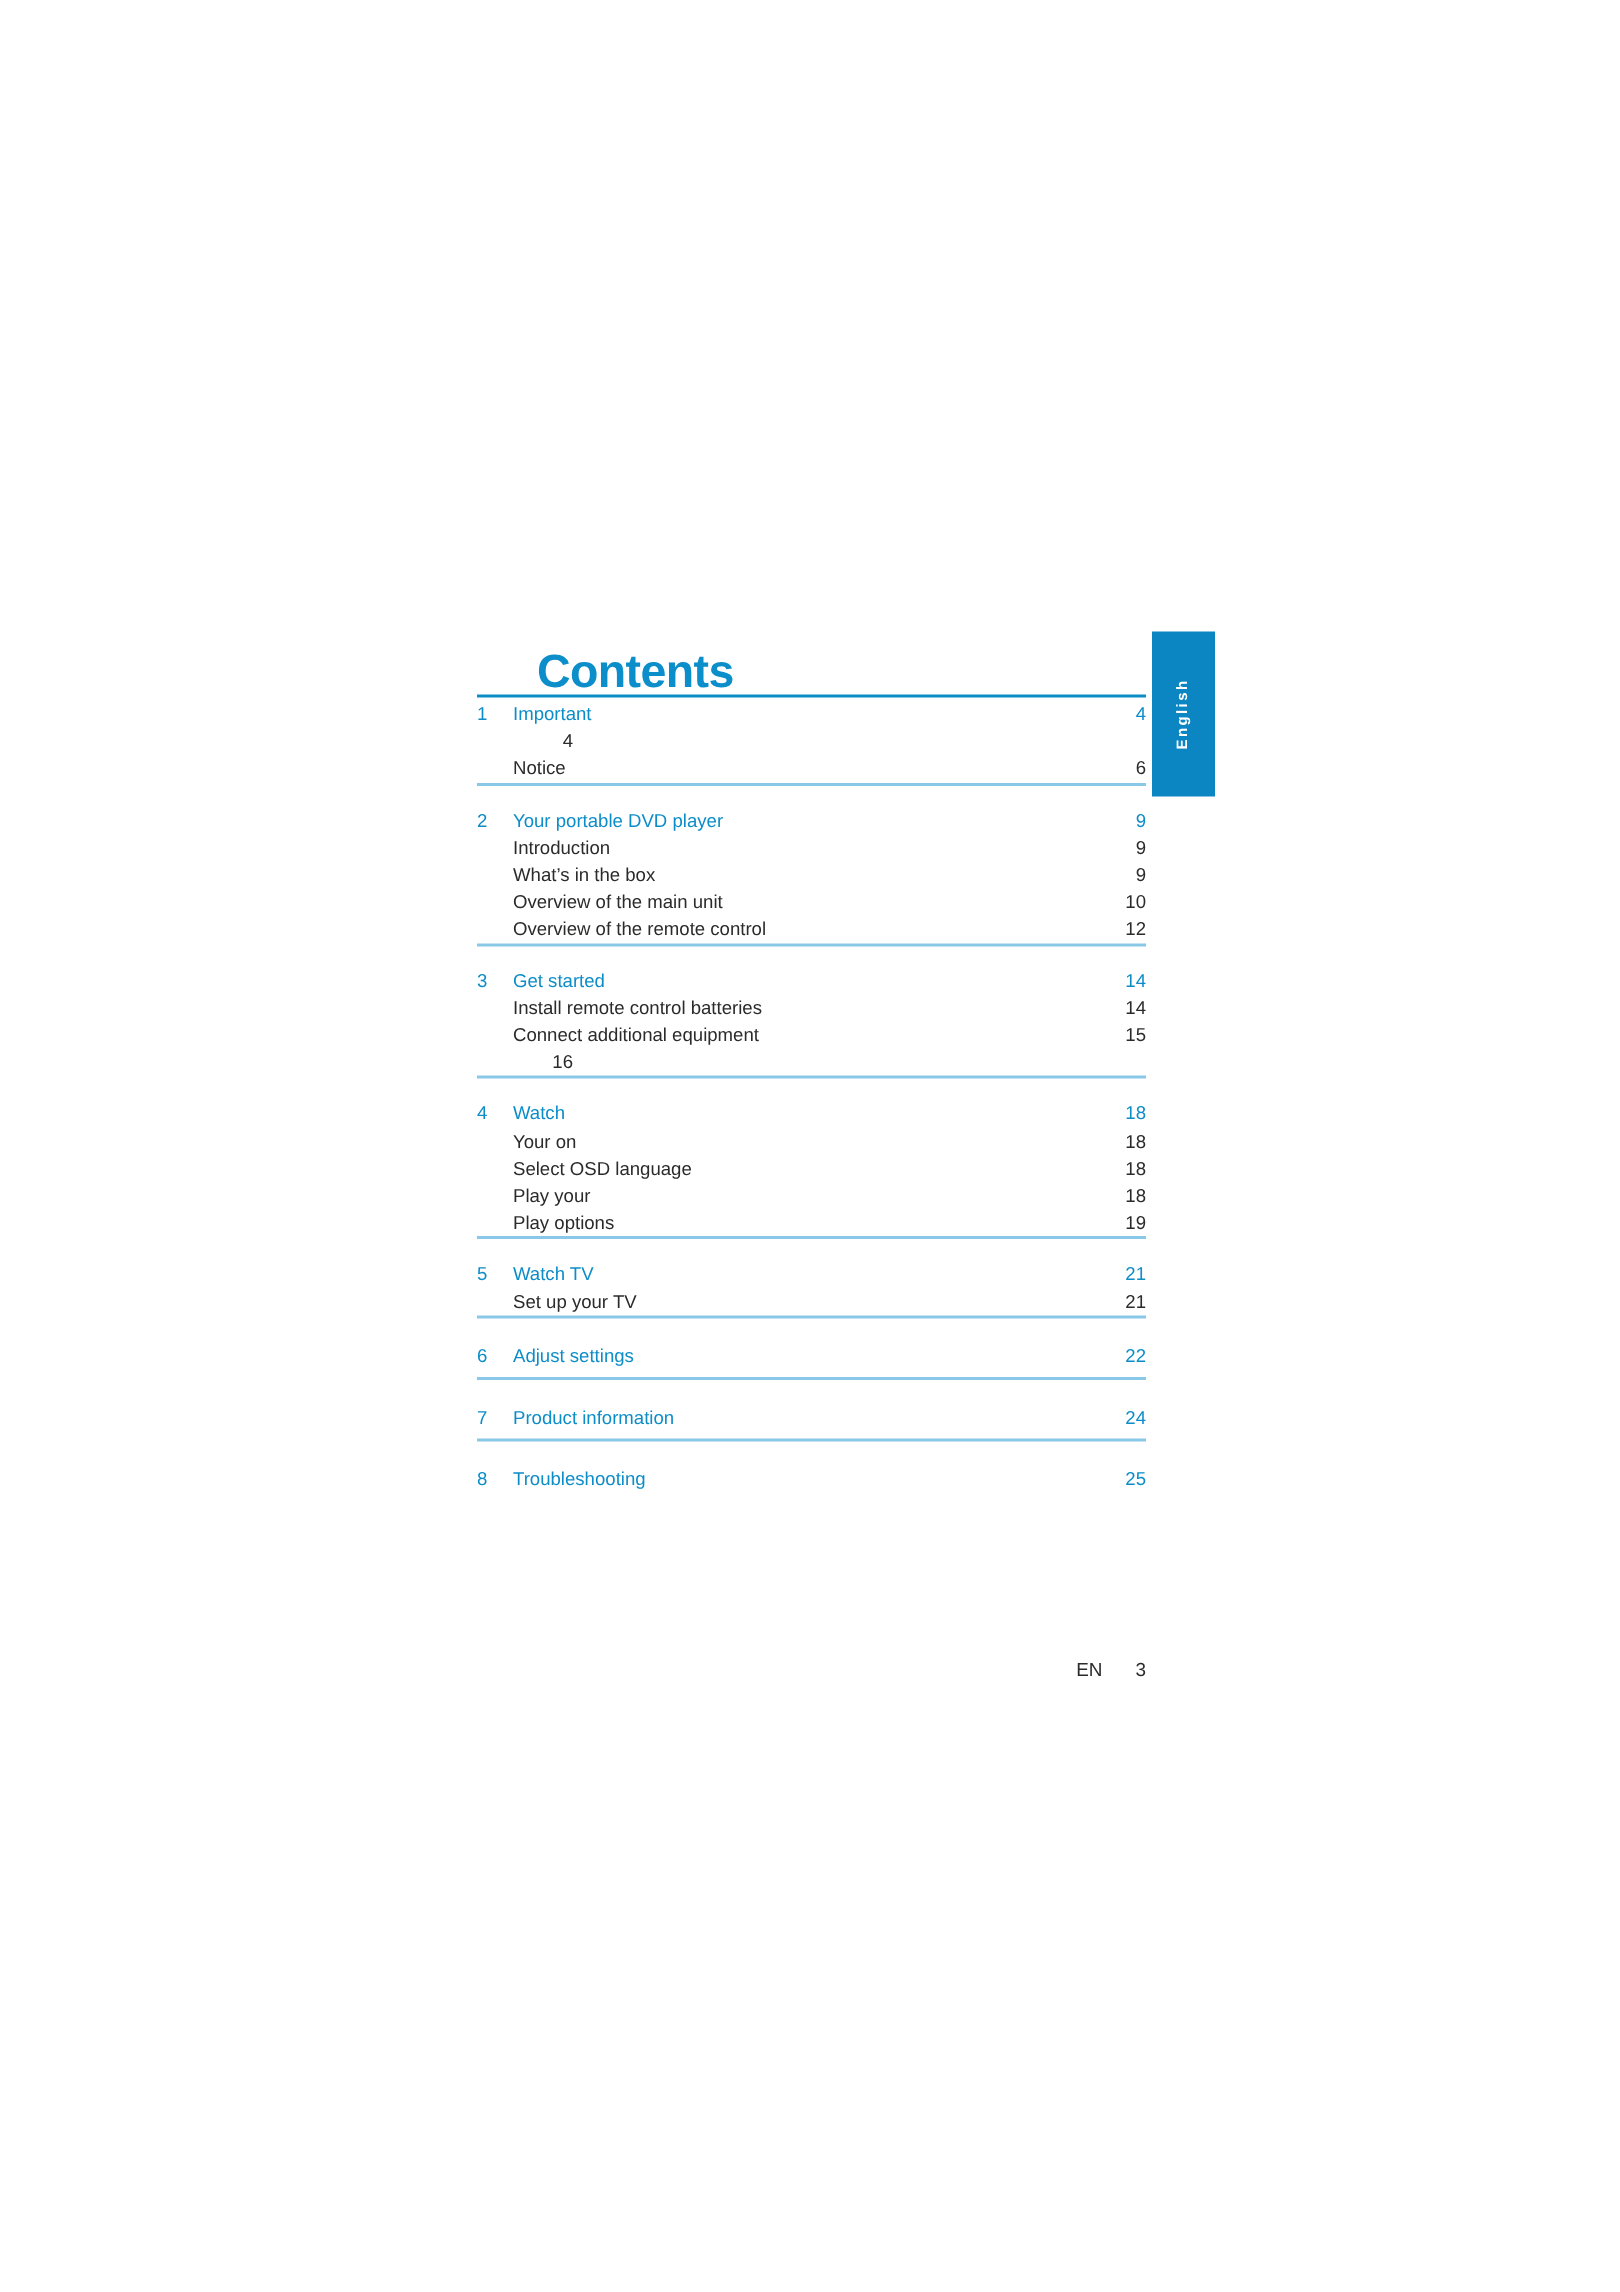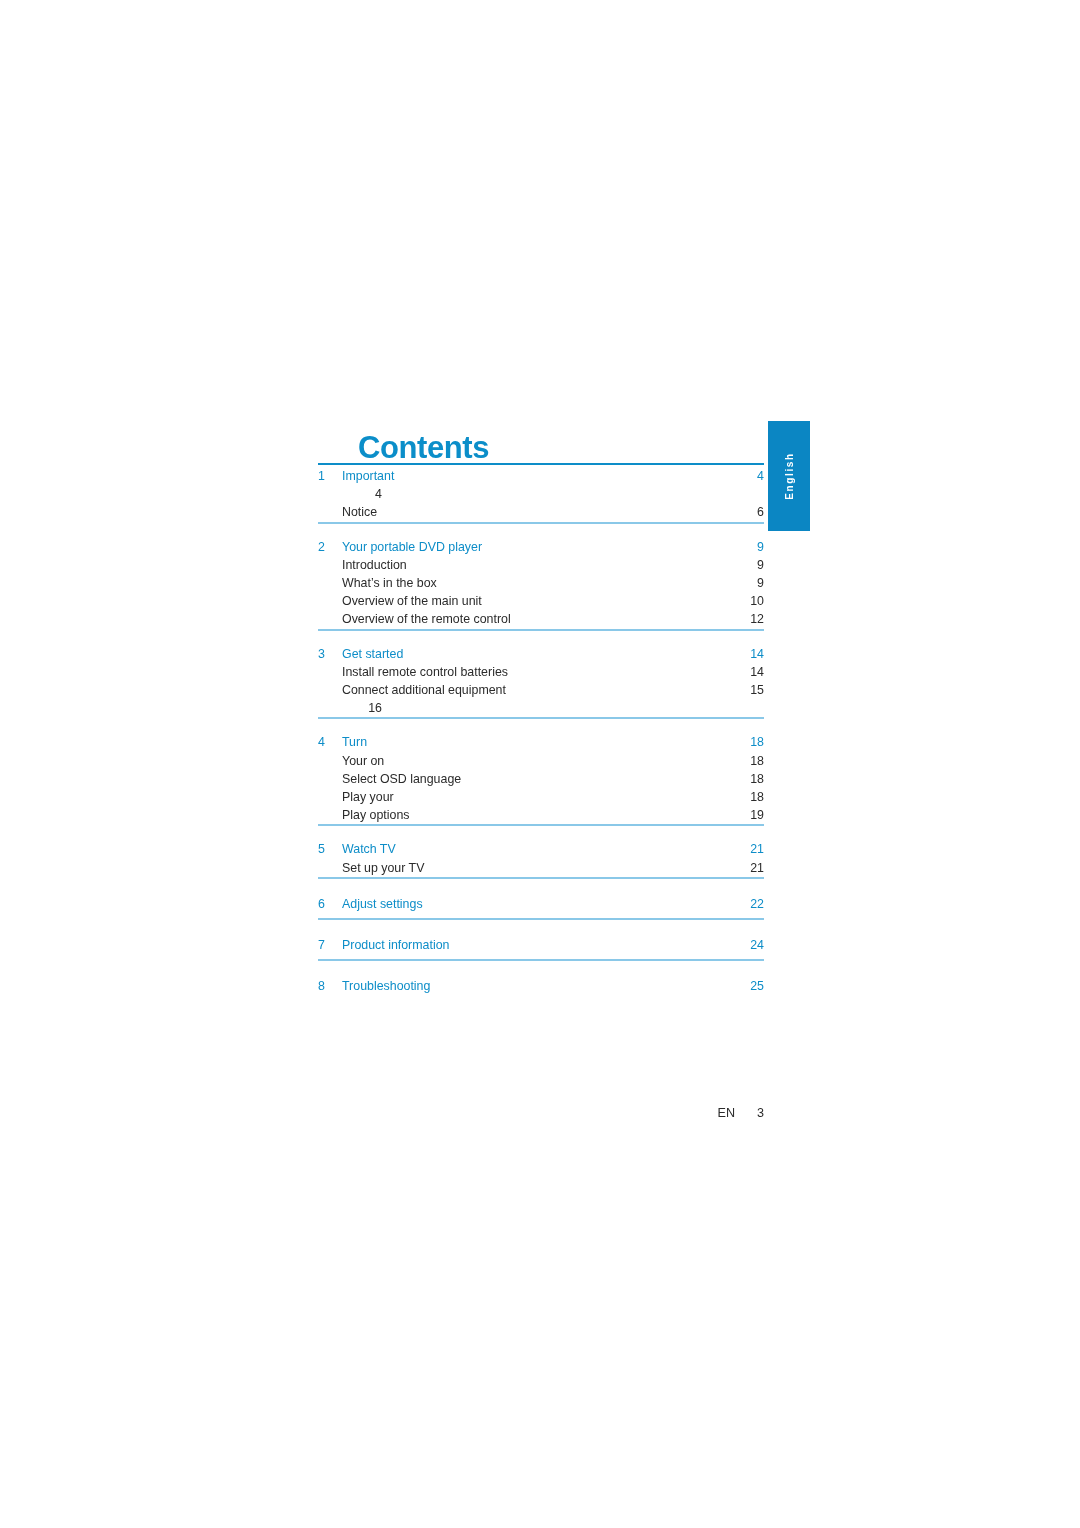--- a/index.html
+++ b/index.html
@@ -206,21 +206,21 @@
         </div>
         <div class="row sub">
           <span class="num">&nbsp;</span>
           <span class="pg">16</span>
         </div>
       </div>
       <div class="rule light"></div>
       <div class="group spaced">
         <div class="row head">
           <span class="num">4</span>
-          <span class="label">Turn</span>
+          <span class="label">Watch</span>
           <span class="pg">18</span>
         </div>
         <div class="row sub">
           <span class="num">&nbsp;</span>
           <span class="label">Your on</span>
           <span class="pg">18</span>
         </div>
         <div class="row sub">
           <span class="num">&nbsp;</span>
           <span class="label">Select OSD language</span>

